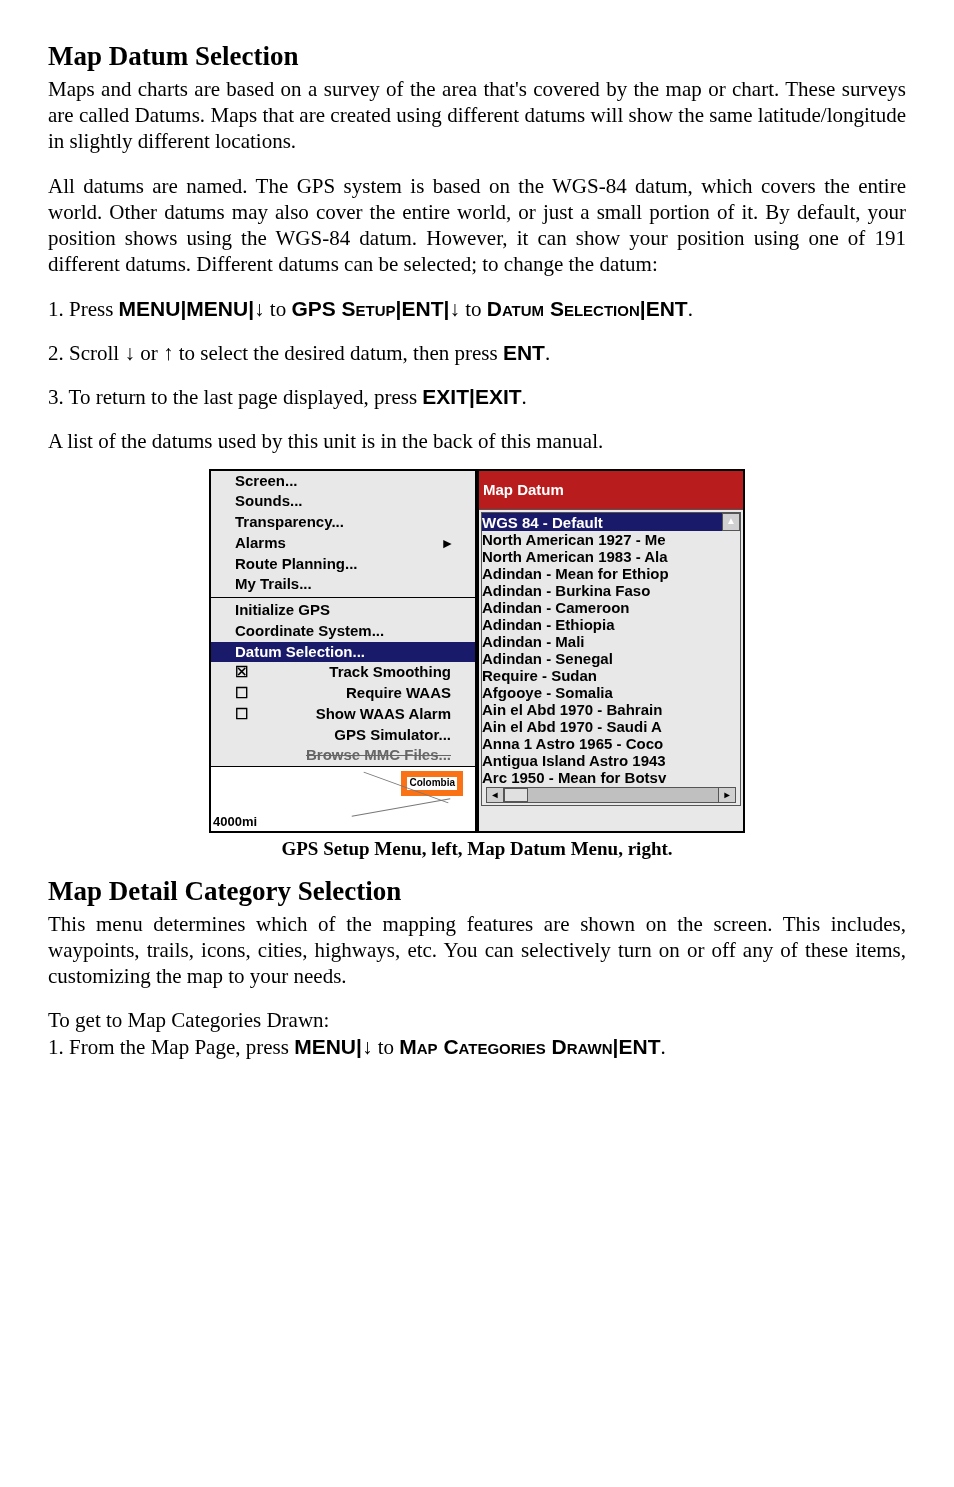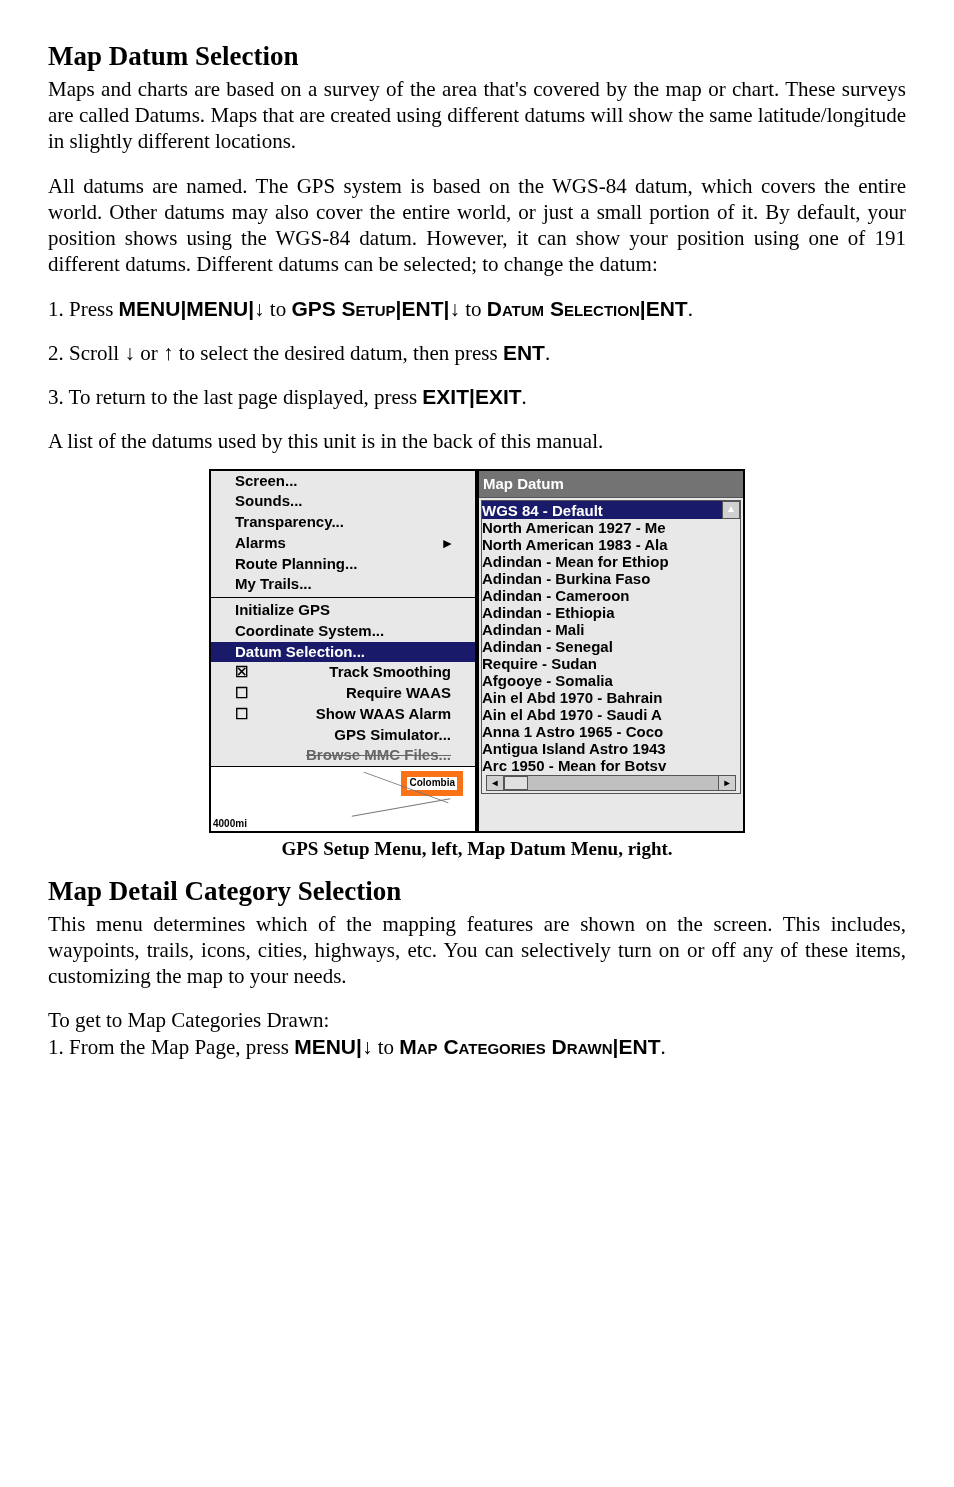--- a/index.html
+++ b/index.html
@@ -81,31 +81,31 @@
     background: #fff;
     border: 6px solid #f97316;
     padding: 0 2px;
     font-size: 10px;
   }
   .mini-map .scale {
     position: absolute;
     left: 2px;
     bottom: 1px;
     background: #fff;
-    font-size: 10px;
+    font-size: 13px;
   }
   .mini-map .line {
     position: absolute;
     background: #777;
     height: 1px;
   }
   .title-bar {
-    background: #737373;
+    background: #b91c1c;
     color: #fff;
-    padding: 4px 4px;
+    padding: 10px 4px;
     border-bottom: 1px solid #555;
   }
   .list-container {
     position: relative;
     height: 292px;
     border: 1px solid #555;
     margin: 2px;
     background: #e8e8e8;
     overflow: hidden;
   }

